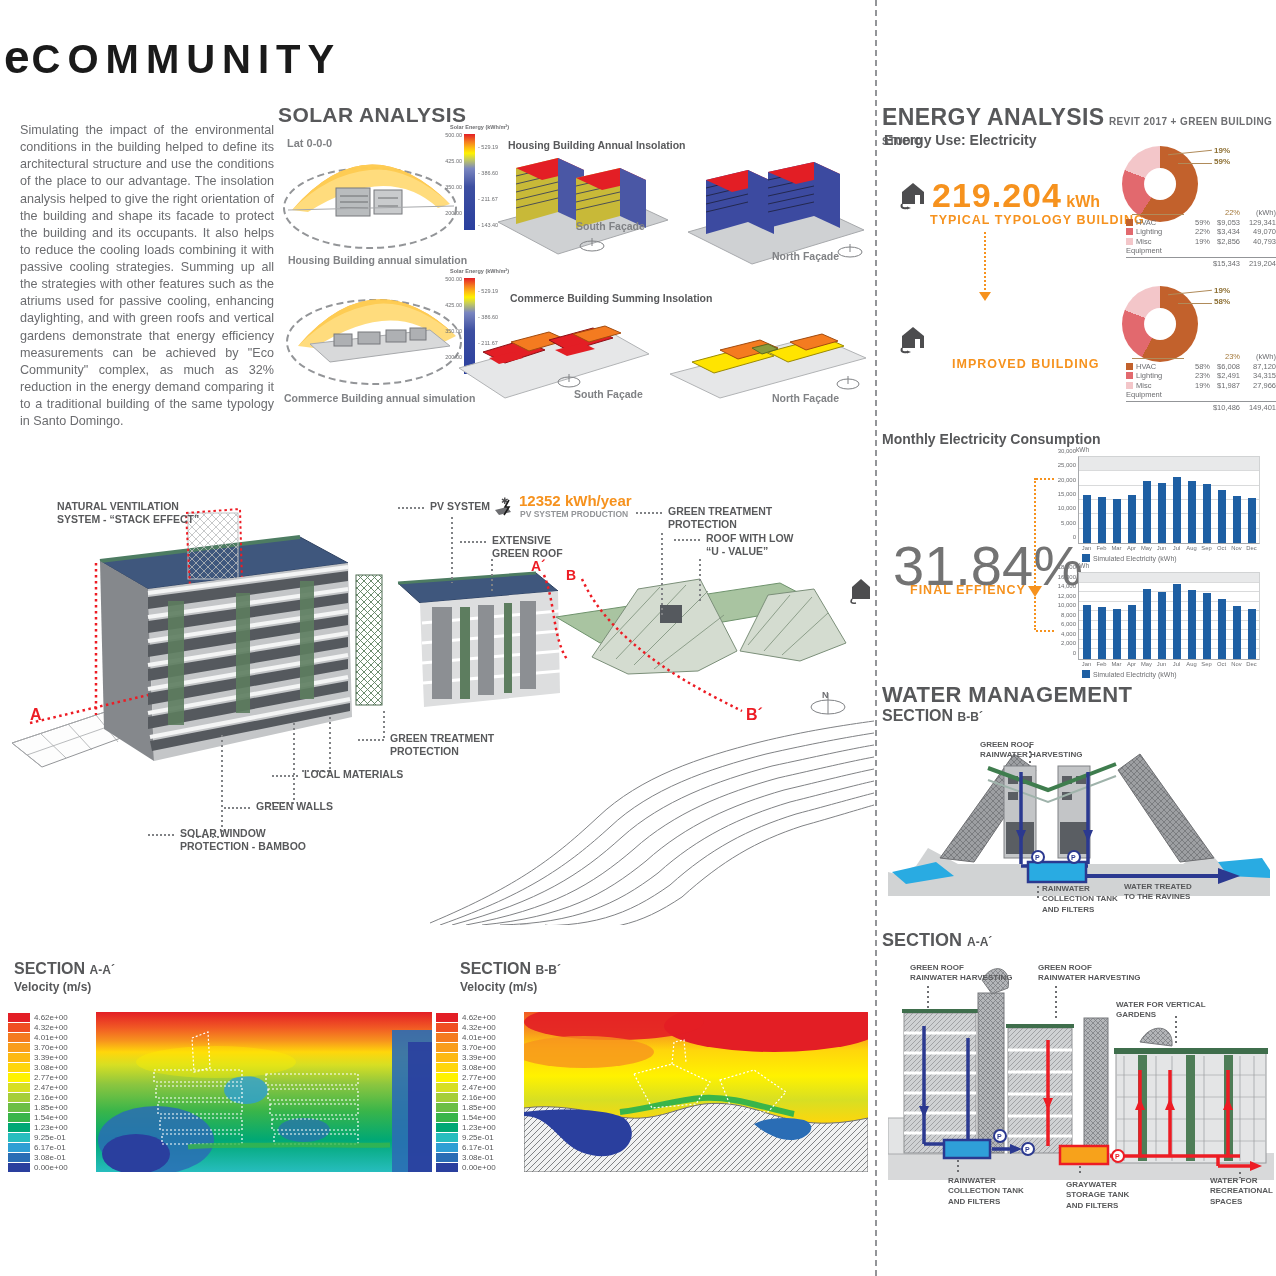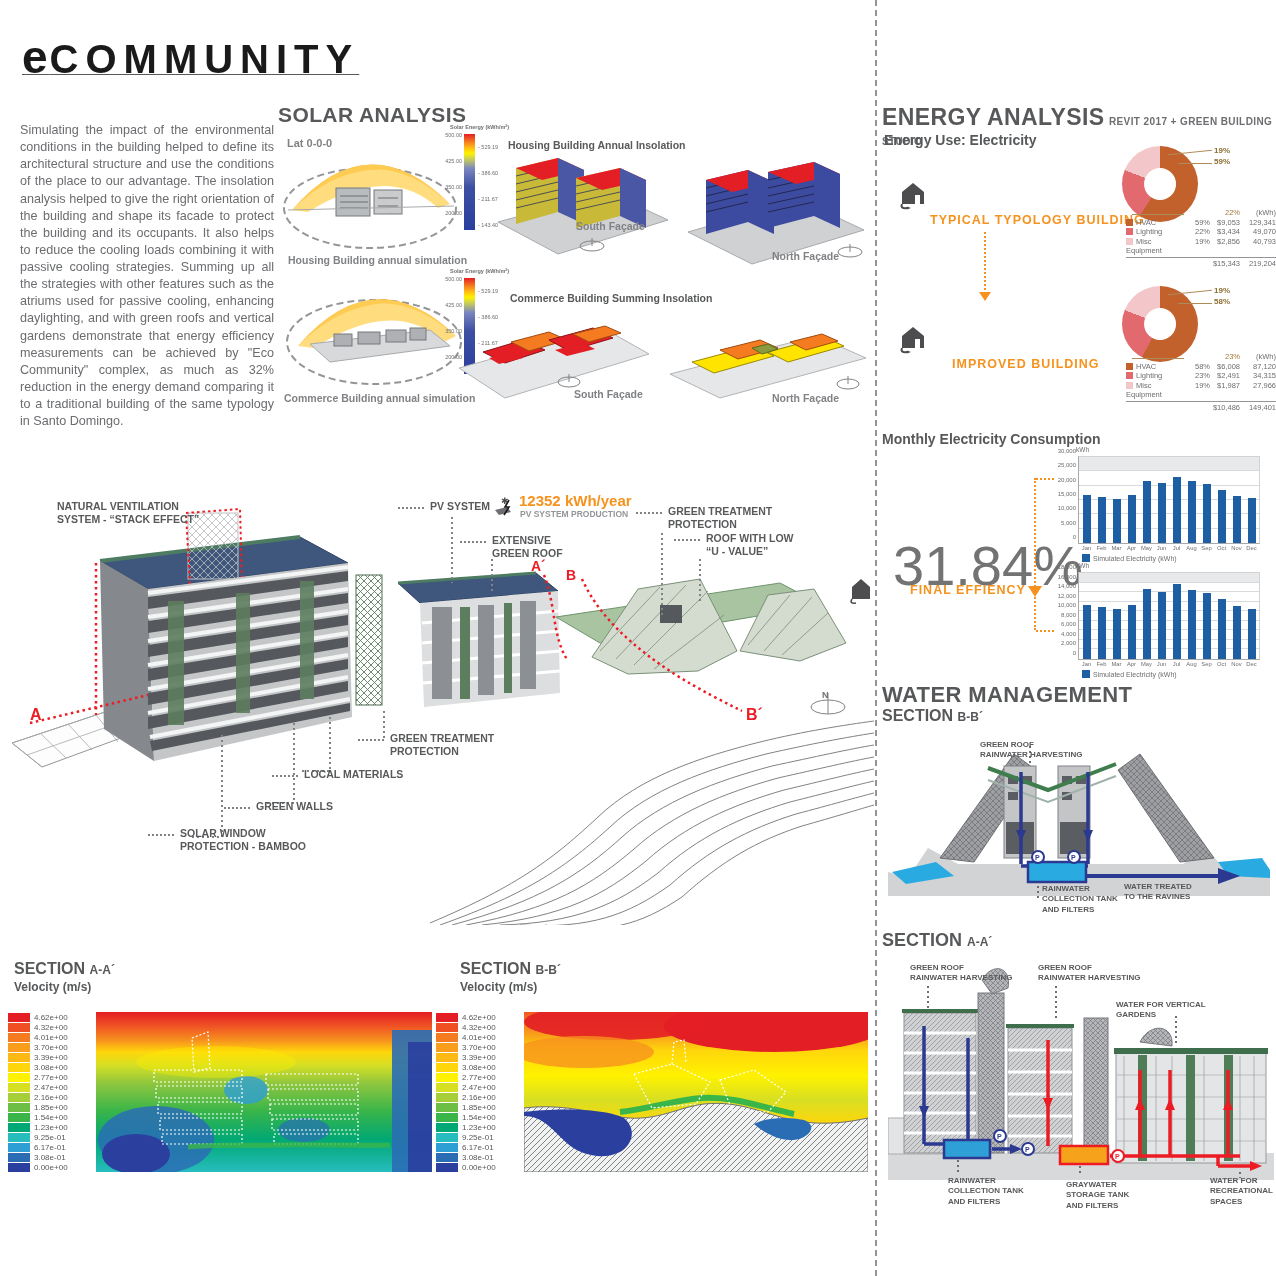--- a/index.html
+++ b/index.html
@@ -65,21 +65,21 @@
   .dotted-v{position:absolute;border-left:2.5px dotted #f6921e;}
   .dotted-h{position:absolute;border-top:2.5px dotted #f6921e;}
   .divider{position:absolute;left:875px;top:0;height:1276px;border-left:2px dashed #939598;}
 </style>
 </head>
 <body>
 
 <div class="board">
   <div class="divider"></div>
 
-  <div class="abs" style="left:22px;top:30px;text-decoration:underline;">
+  <div class="abs" style="left:4px;top:30px;">
     <span class="brand-e">e</span><span class="brand-n">COMMUNITY</span>
   </div>
   <div class="abs intro" style="left:20px;top:122px;">Simulating the impact of the environmental conditions in the building helped to define its architectural structure and use the conditions of the place to our advantage. The insolation analysis helped to give the right orientation of the building and shape its facade to protect the building and its occupants. It also helps to reduce the cooling loads combining it with passive cooling strategies. Summing up all the strategies with other features such as the atriums used for passive cooling, enhancing daylighting, and with green roofs and vertical gardens demonstrate that energy efficiency measurements can be achieved by "Eco Community" complex, as much as 32% reduction in the energy demand comparing it to a traditional building of the same typology in Santo Domingo.</div>
 
   <div class="abs t1" style="left:278px;top:103px;">SOLAR ANALYSIS</div>
   <div class="abs cap" style="left:287px;top:137px;font-size:11px;">Lat 0-0-0</div>
 
   <svg class="abs" style="left:278px;top:150px;" width="185" height="102" viewBox="0 0 185 102">
     <ellipse cx="92" cy="58" rx="86" ry="40" fill="none" stroke="#939598" stroke-width="2" stroke-dasharray="7,4"></ellipse>
     <path d="M14,60 Q90,-28 172,54 Q130,16 92,20 Q50,24 14,60 Z" fill="#f9a51a" opacity="0.9"></path>
@@ -210,20 +210,24 @@
     <span class="t1s">REVIT 2017 + GREEN BUILDING STUDIO</span>
   </div>
   <div class="abs t2" style="left:884px;top:132px;font-size:14px;">Energy Use: Electricity</div>
 
   <svg class="abs" style="left:898px;top:180px;" width="32" height="30" viewBox="0 0 32 30">
     <path d="M4 12 L15 3 L26 12 V24 H4 Z" fill="#4d4d4f"></path>
     <rect x="17" y="15" width="5" height="9" fill="#fff"></rect>
     <path d="M4 24 Q2 29 9 28" fill="none" stroke="#4d4d4f" stroke-width="2"></path>
     <path d="M9 26.5 L13 28 L9 29.5 Z" fill="#4d4d4f"></path>
   </svg>
+  <div class="abs" style="left:932px;top:176px;">
+    <span class="org-big">219.204</span>
+    <span class="org-unit">kWh</span>
+  </div>
   <div class="abs org-lbl" style="left:930px;top:213px;">TYPICAL  TYPOLOGY BUILDING</div>
 
   <div class="donut" style="left: 1122px; top: 146px; width: 76px; height: 76px; background: conic-gradient(rgb(194, 97, 44) 0%, rgb(194, 97, 44) 59%, rgb(226, 105, 110) 59%, rgb(226, 105, 110) 81%, rgb(243, 198, 201) 81%, rgb(243, 198, 201) 100%);">
       <div class="hole"></div>
     </div>
   <div class="dline" style="left:1168px;top:152px;width:44px;transform:rotate(-6deg);"></div>
   <div class="dline" style="left:1178px;top:163px;width:34px;"></div>
   <div class="dpct" style="left:1214px;top:146px;">19%</div>
   <div class="dpct" style="left:1214px;top:157px;">59%</div>
   <div class="dline" style="left:1132px;top:214px;width:52px;"></div>

